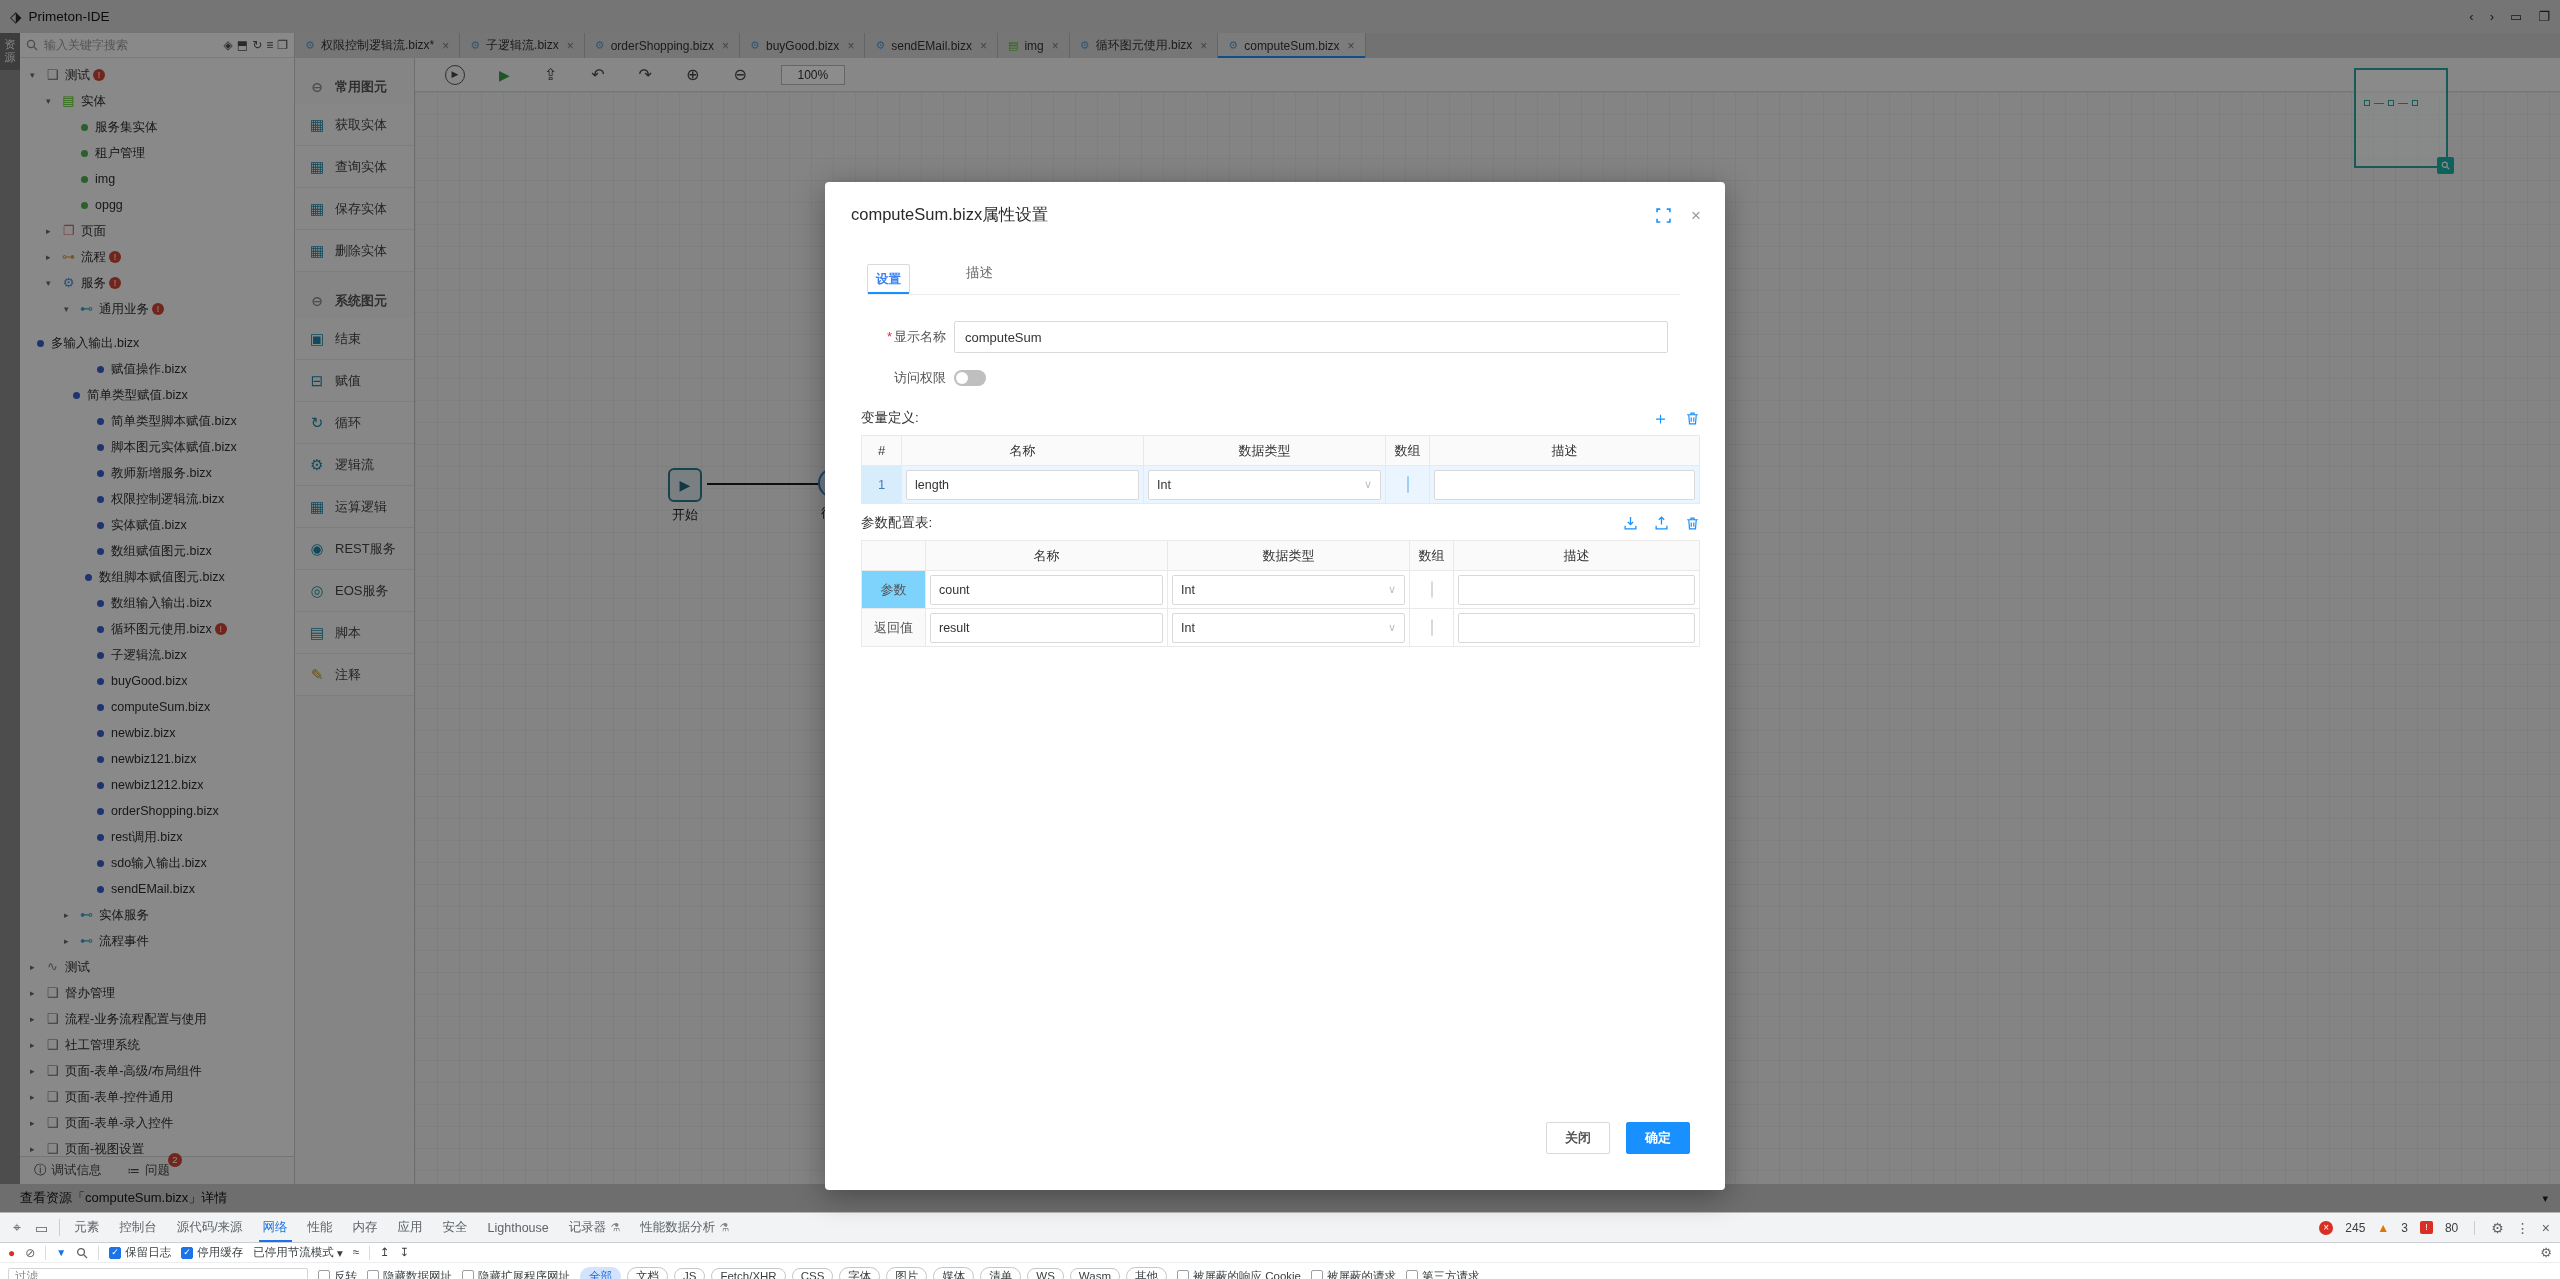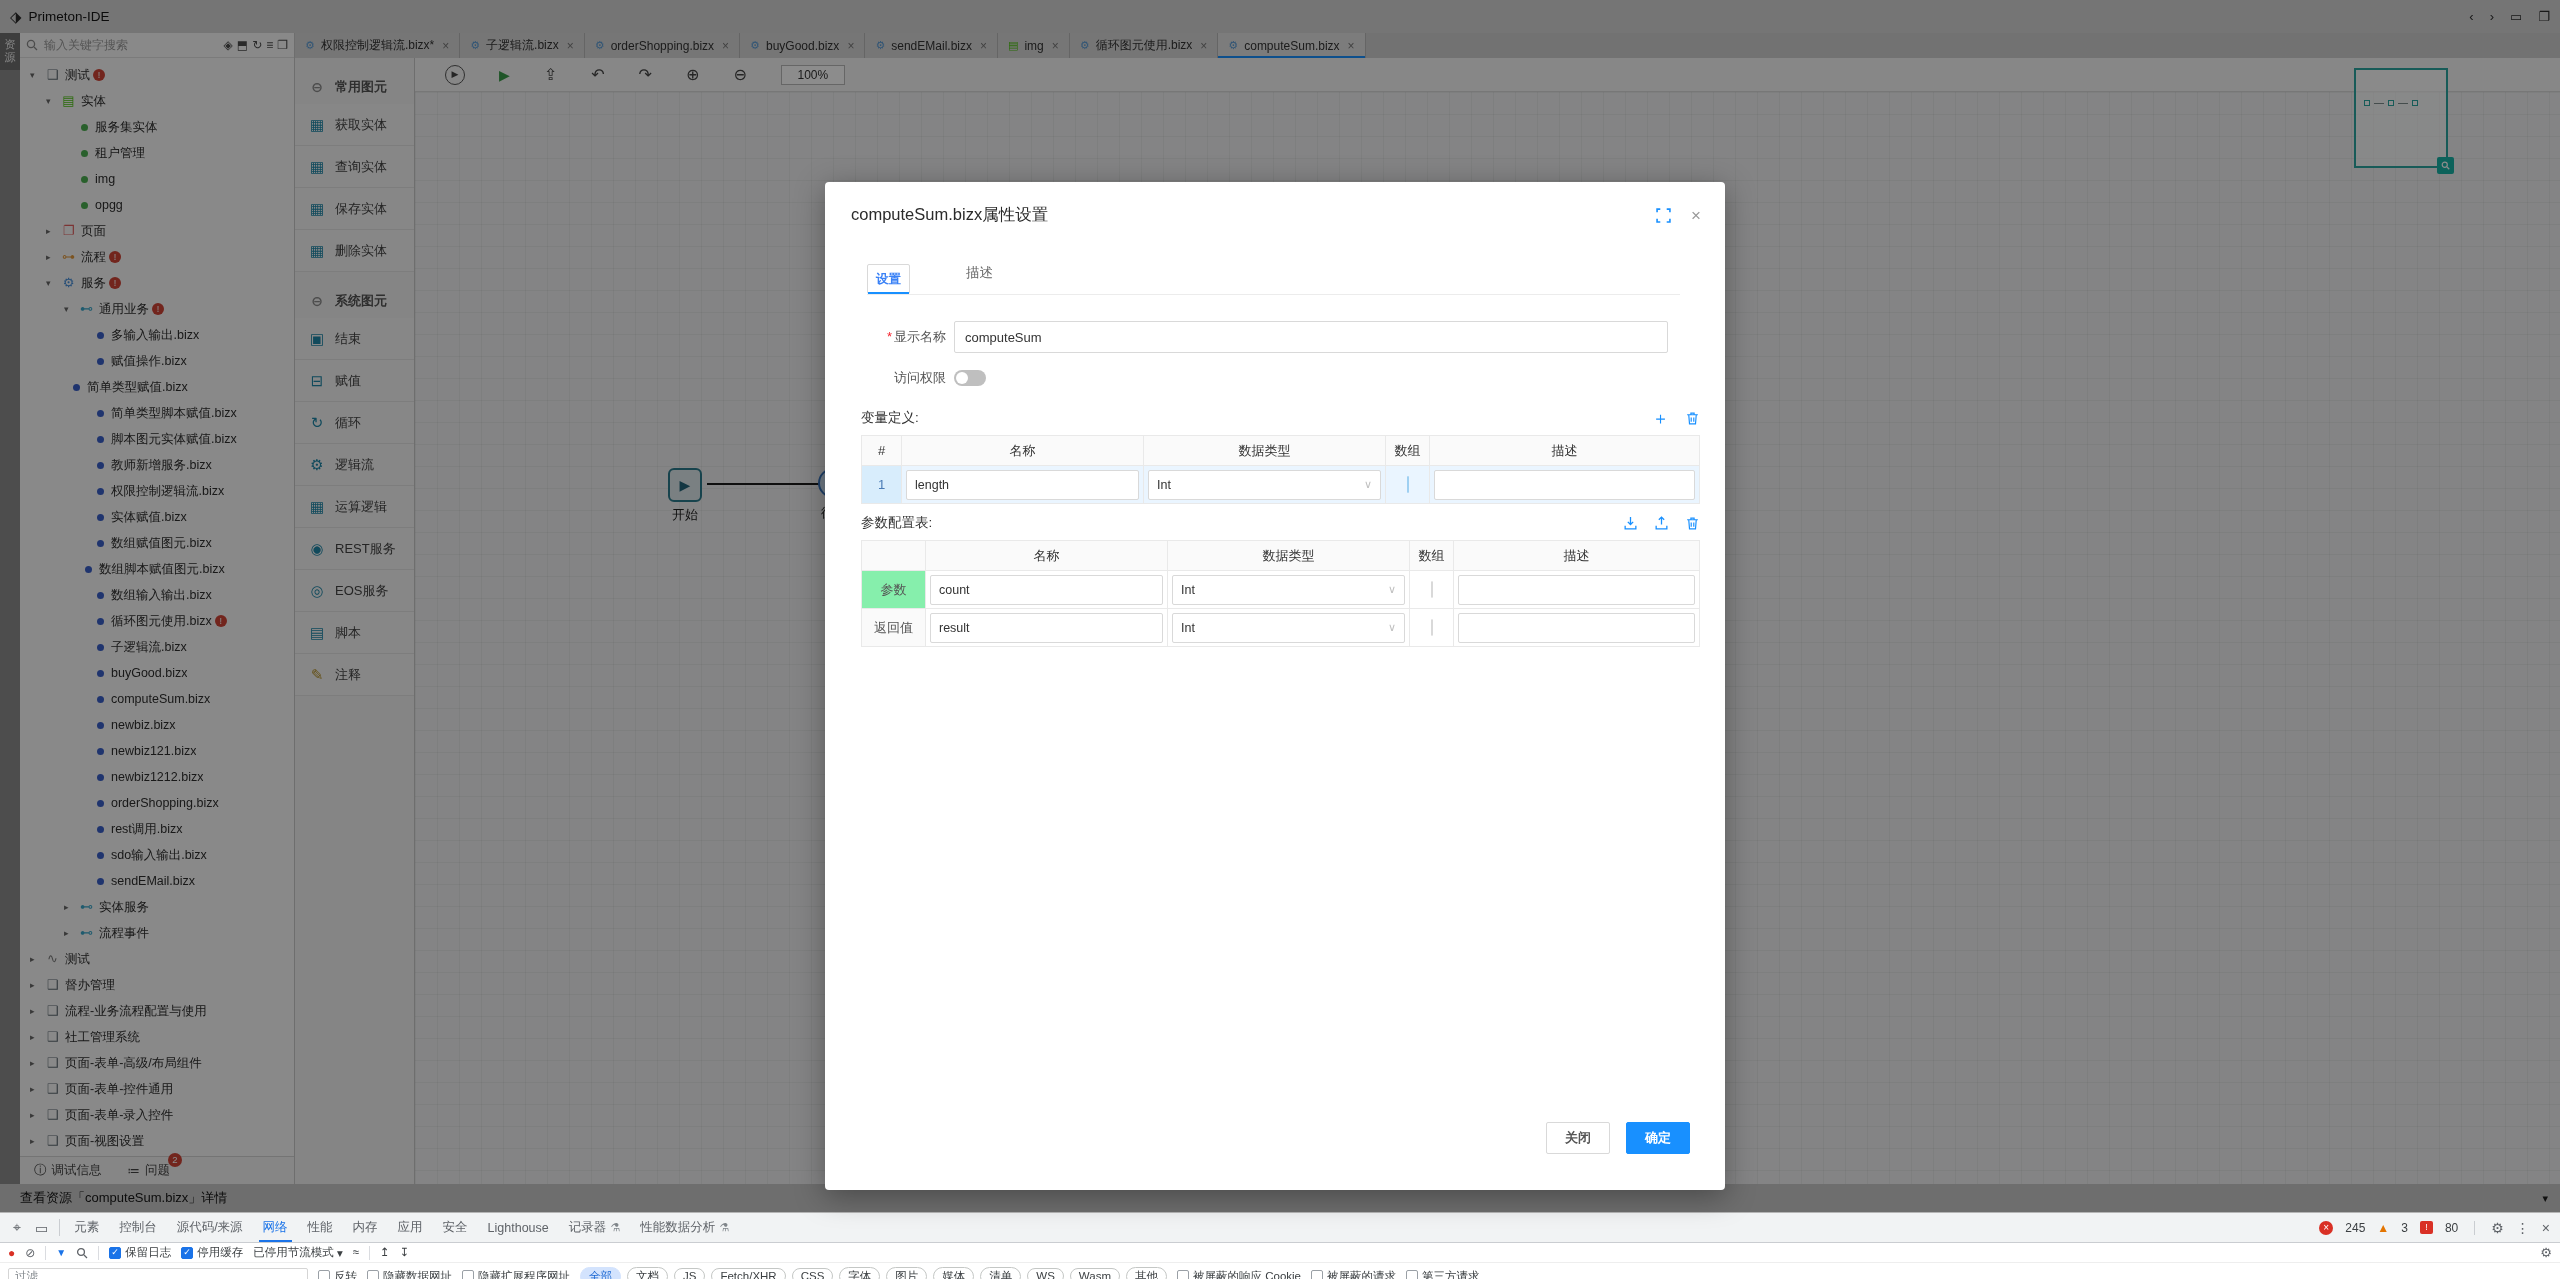--- a/index.html
+++ b/index.html
@@ -255,21 +255,21 @@
         </div>
 
         <div class="trow" style="padding-left: 44px;">
           <span class="js-arrow">▾</span>
           <span class="ticon js-icon js-color" style="color: rgb(58, 166, 201);">⊷</span>
 
           <span class="tlabel">通用业务</span>
           <span class="js-badge">!</span>
         </div>
 
-        <div class="trow" style="padding-left: 60px;">
+        <div class="trow" style=" margin-top: 8px;">
           <span class="js-arrow" style="visibility: hidden;"></span>
 
           <span class="js-dot" style="background: rgb(58, 95, 200);"></span>
           <span class="tlabel">多输入输出.bizx</span>
 
         </div>
 
         <div class="trow" style="padding-left: 60px;">
           <span class="js-arrow" style="visibility: hidden;"></span>
 
@@ -797,21 +797,21 @@
           </colgroup>
         <tbody>
             <tr>
           <th></th>
           <th>名称</th>
           <th>数据类型</th>
           <th>数组</th>
           <th>描述</th>
         </tr>
         <tr>
-          <td style="background:#86efac">参数</td>
+          <td style="background:#7dd3fc">参数</td>
           <td><input value="count" style=""></td>
           <td>
                 <div class="msel">
                   <span>Int</span>
                 </div>
               </td>
           <td><span class="cbox"></span></td>
           <td><input style=""></td>
         </tr>
         <tr>

